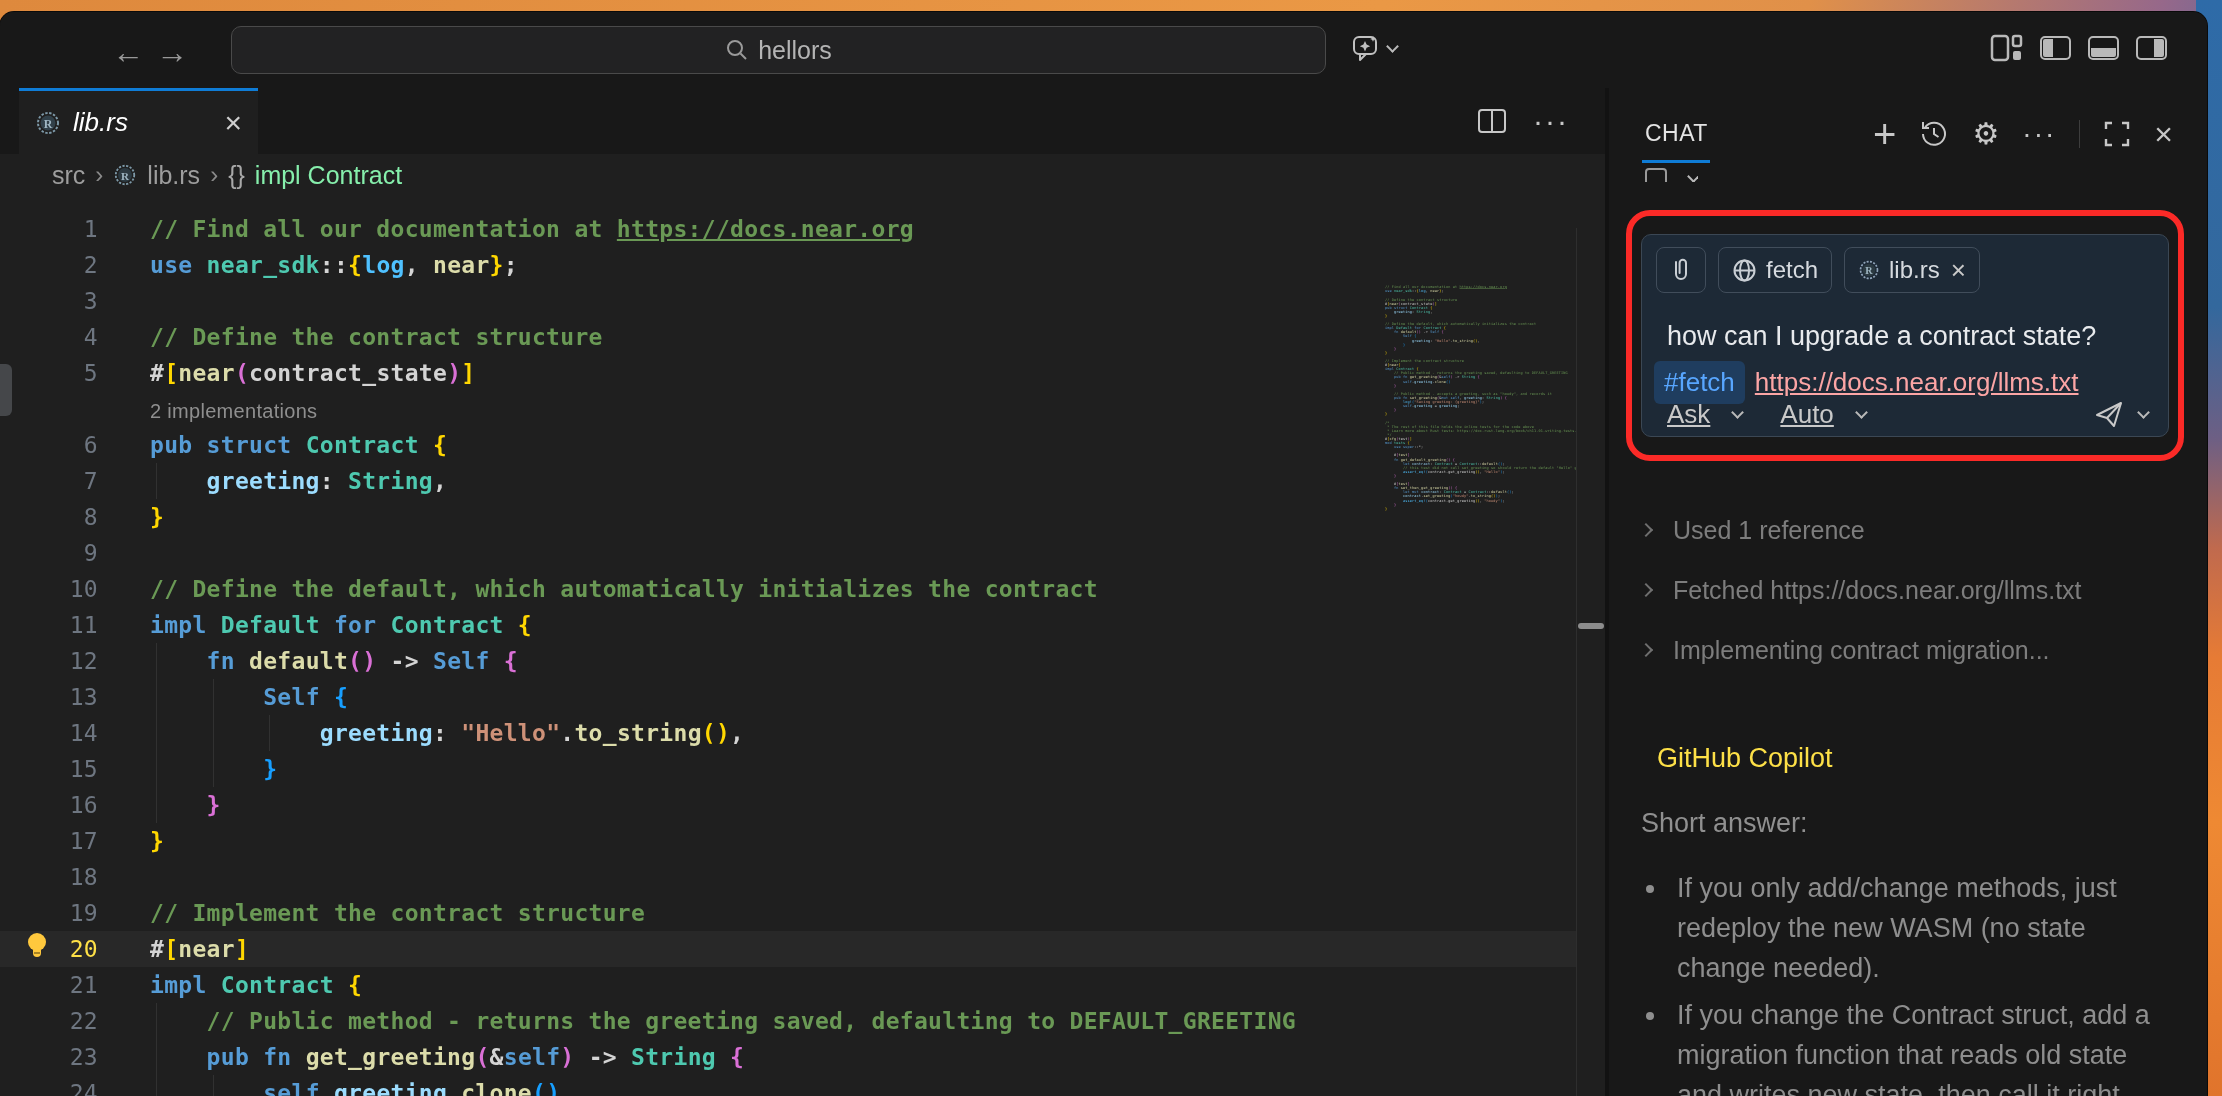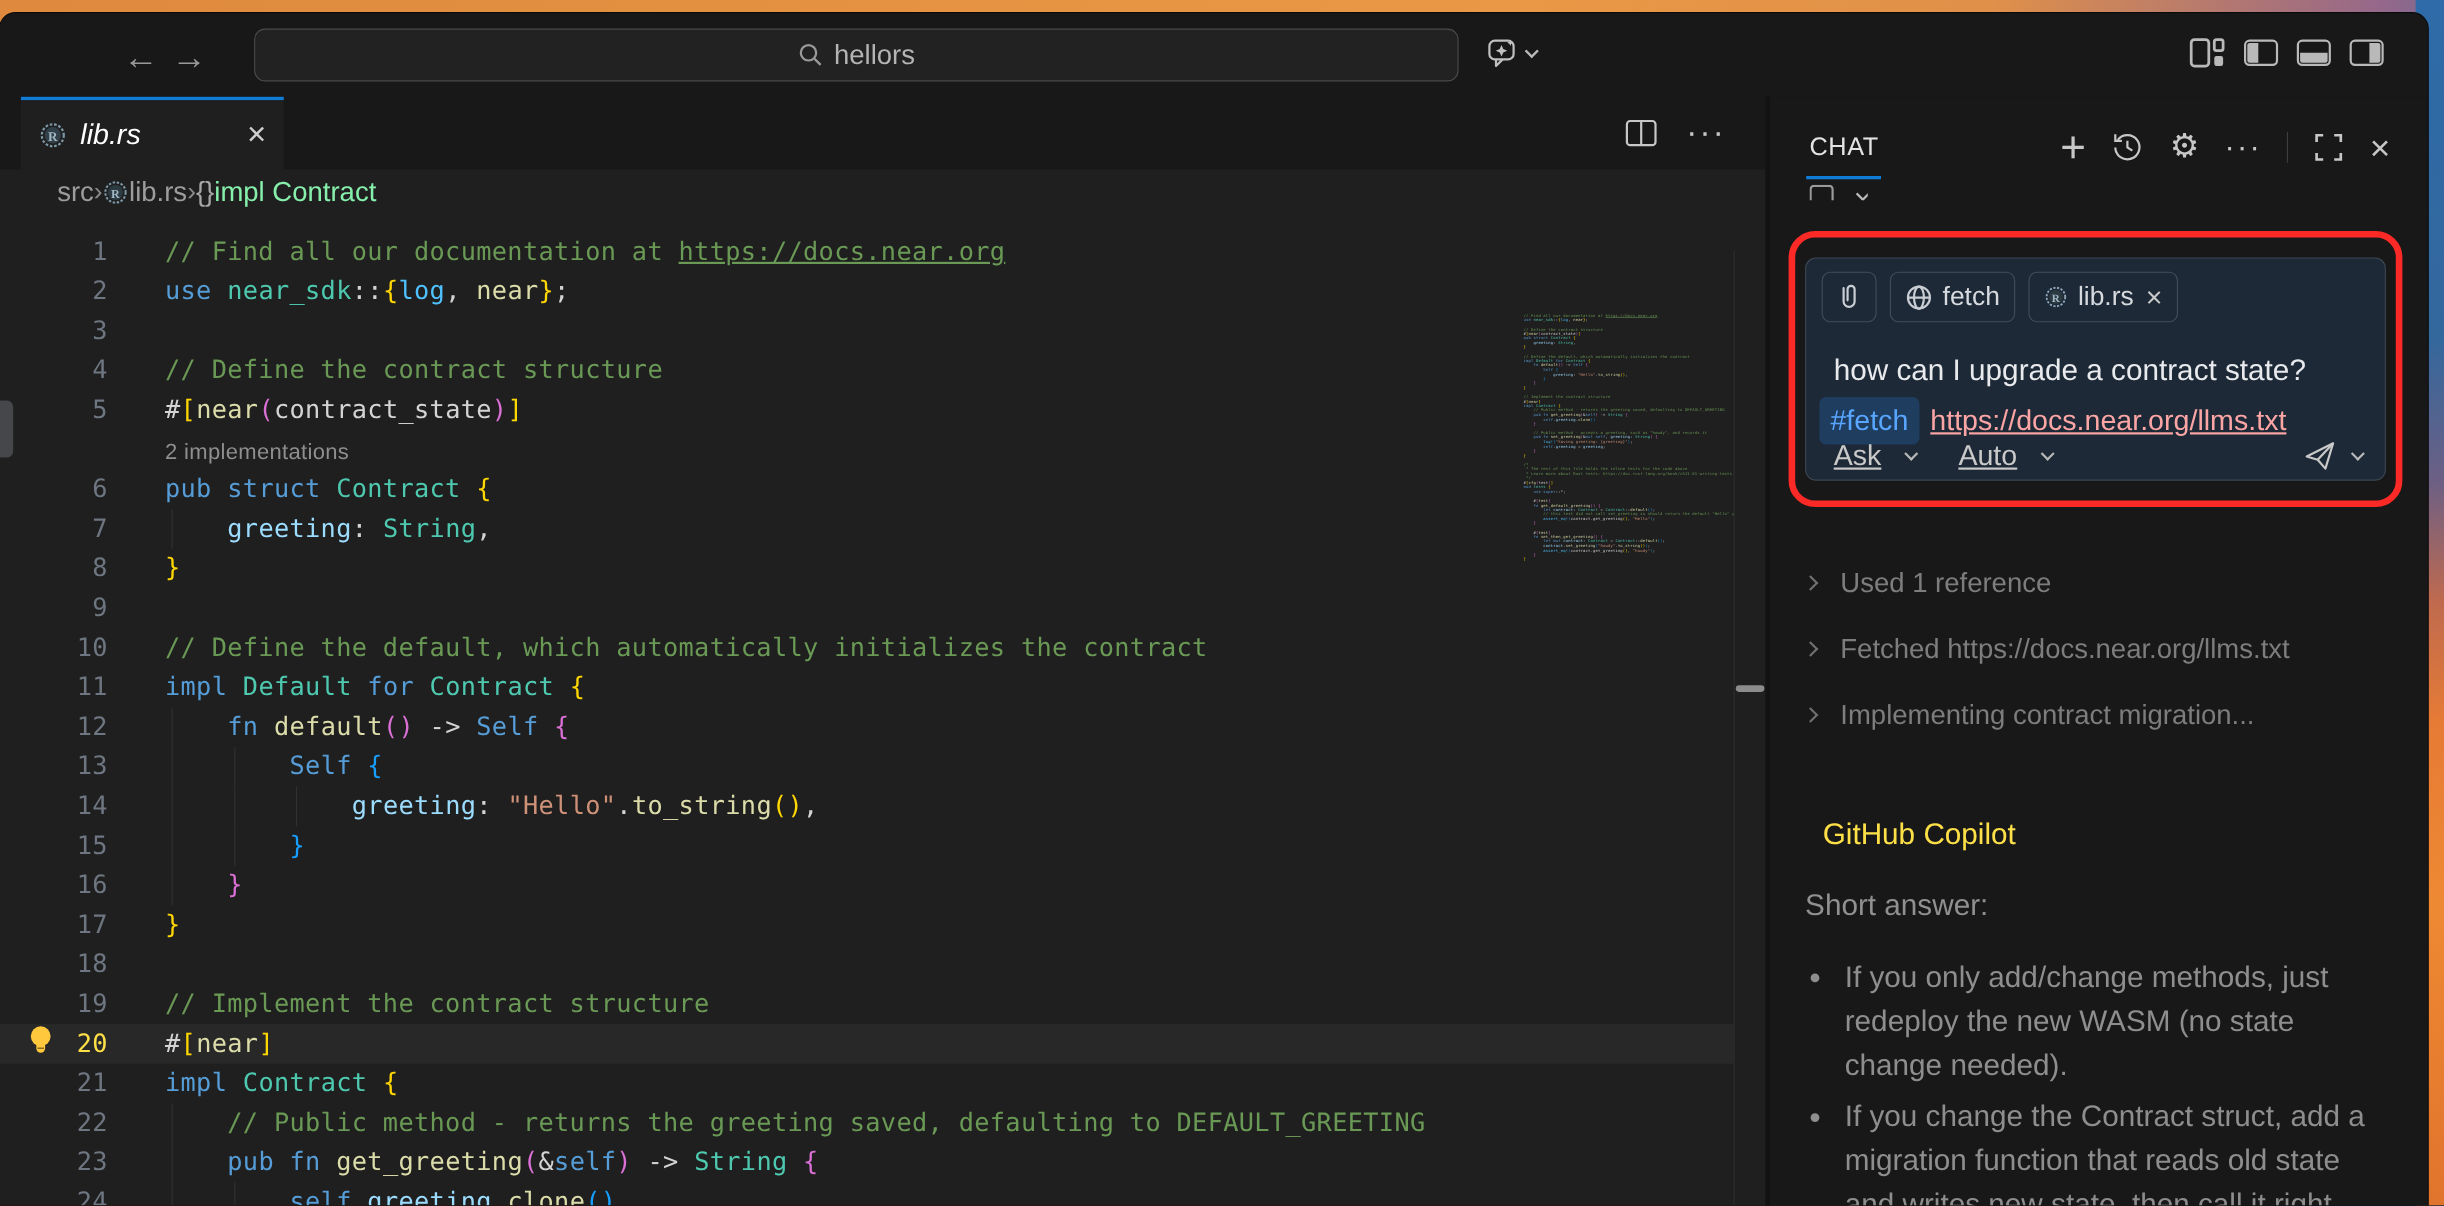--- a/index.html
+++ b/index.html
@@ -38,33 +38,33 @@
 
   
   .tabbar { position:absolute; left:0; top:0; width:100%; height:66px; background:#181818; }
   .tab { position:absolute; left:19px; top:0; width:239px; height:66px; background:#1f1f1f;
     border-top:3px solid #0f7cd6; display:flex; align-items:center; padding:0 16px; gap:12px; }
   .tab-label { color:#fff; font-size:26px; font-style:italic; }
   .tab-close { margin-left:auto; color:#cfcfcf; font-size:30px; line-height:1; }
 
   
   .breadcrumb { position:absolute; left:0; top:66px; width:100%; height:42px; background:#1f1f1f;
-    display:flex; align-items:center; padding-left:52px; color:#9d9d9d; font-size:25px; }
+    display:flex; align-items:center; padding-left:52px; gap:10px; color:#9d9d9d; font-size:25px; }
   .bc-sep { color:#8a8a8a; font-size:24px; }
   .bc-icon { color:#7d99a8; }
 
   
   .code-area { position:absolute; left:0; top:108px; right:0; bottom:0; overflow:hidden;
     font-family:"DejaVu Sans Mono", monospace; font-size:23px; letter-spacing:.3px; }
   .code-rows { position:absolute; left:0; top:15px; width:1576px; }
   .crow { position:relative; height:36px; line-height:36px; white-space:pre; }
   .crow.current { background:#282828; }
   .gutter { position:absolute; left:0; width:98px; text-align:right; color:#6e7681; user-select:none; }
   .crow.current .gutter { color:#fde047; }
-  .ctext { position:absolute; left:150px; }
+  .ctext { position:absolute; left:150px;font-weight:bold; }
   .lens { height:36px; line-height:40px; color:#8f8f8f; font-family:"Liberation Sans",sans-serif; font-size:20px; padding-left:150px; }
   .guide { position:absolute; top:0; width:1px; height:36px; background:#313131; }
   .bulb-holder { position:absolute; left:24px; top:0; }
 
   .tk-c { color:#6A9955; } .tk-cu { color:#6A9955; text-decoration:underline; }
   .tk-k { color:#569CD6; } .tk-t { color:#4EC9B0; } .tk-f { color:#DCDCAA; }
   .tk-v { color:#9CDCFE; } .tk-s { color:#CE9178; } .tk-p { color:#D4D4D4; }
   .tk-b1 { color:#FFD700; } .tk-b2 { color:#DA70D6; } .tk-b3 { color:#179FFF; }
   .tk-lb { color:#4FC1FF; }
 

